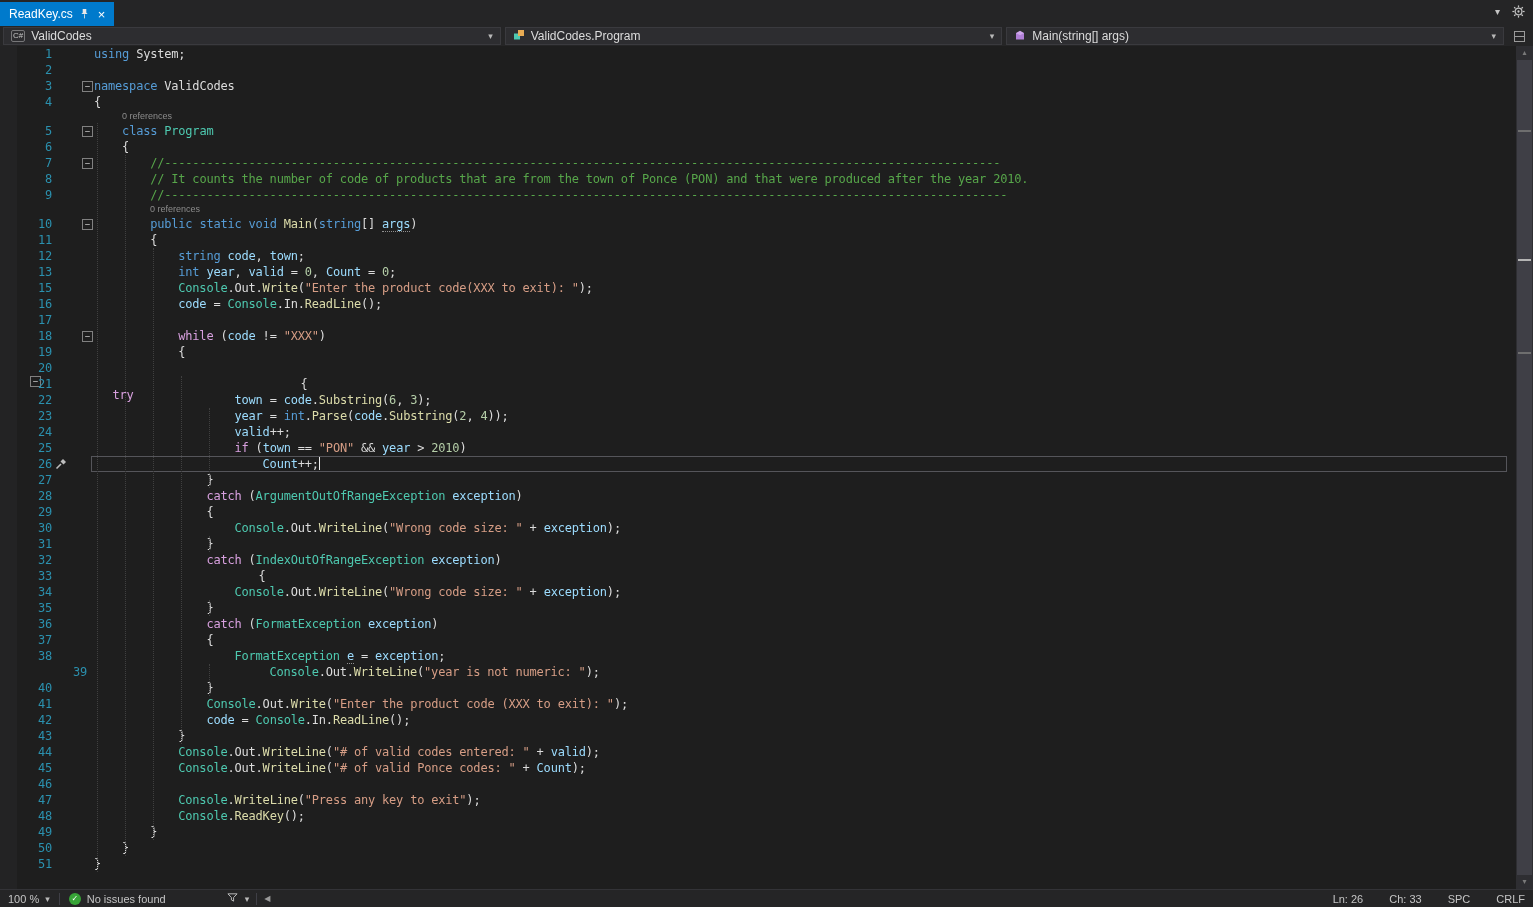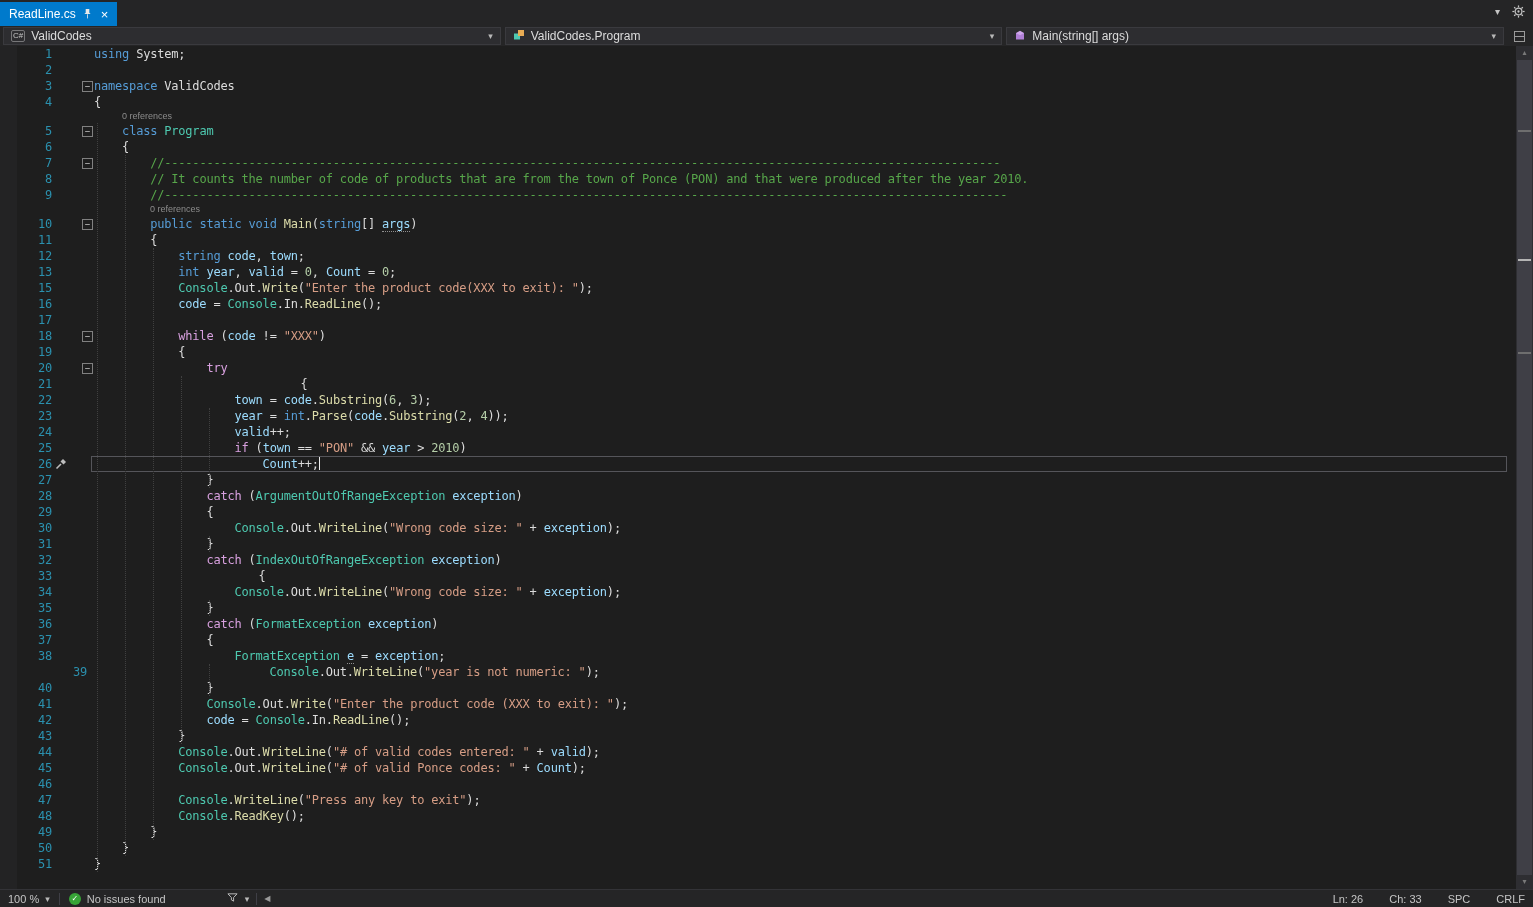--- a/index.html
+++ b/index.html
@@ -77,21 +77,21 @@
   .sb-icons { display:flex; align-items:center; gap:7px; margin-left:52px; }
   .sb-right { margin-left:auto; display:flex; align-items:center; gap:26px; }
 </style>
 </head>
 <body>
 
 <div class="vs">
 
   <div class="tabbar">
     <div class="tab">
-      <span>ReadLine.cs</span>
+      <span>ReadKey.cs</span>
       <span class="tab-pin">
           <svg width="9" height="12" viewBox="0 0 10 13">
             <path fill="#e8e8e8" d="M3 1h4v4l1.5 1.5h-7L3 5z"></path>
             <rect x="4.55" y="6.8" width="0.9" height="4.6" fill="#e8e8e8"></rect>
           </svg>
         </span>
       <span class="tab-close">×</span>
     </div>
     <div class="tabbar-right">
       <span>▾</span>
@@ -248,21 +248,21 @@
           <div class="fold">
             <span class="foldbox">−</span>
           </div>
           <div class="code"><span class="c-p">            </span><span class="c-c">while</span><span class="c-p"> (</span><span class="c-v">code</span><span class="c-p"> != </span><span class="c-s">"XXX"</span><span class="c-p">)</span></div>
         </div>
         <div class="row" style="height: 16px;">
           <div class="ln">19</div>
           <div class="fold"></div>
           <div class="code"><span class="c-p">            {</span></div>
         </div>
-        <div class="row" style="height: 16px;">
+        <div class="row" style="height: 16px; flex-direction: column;">
           <div class="ln">20</div>
           <div class="fold">
             <span class="foldbox">−</span>
           </div>
           <div class="code"><span class="c-p">                </span><span class="c-c">try</span></div>
         </div>
         <div class="row" style="height: 16px; gap: 47px;">
           <div class="ln">21</div>
           <div class="fold"></div>
           <div class="code"><span class="c-p">                {</span></div>

